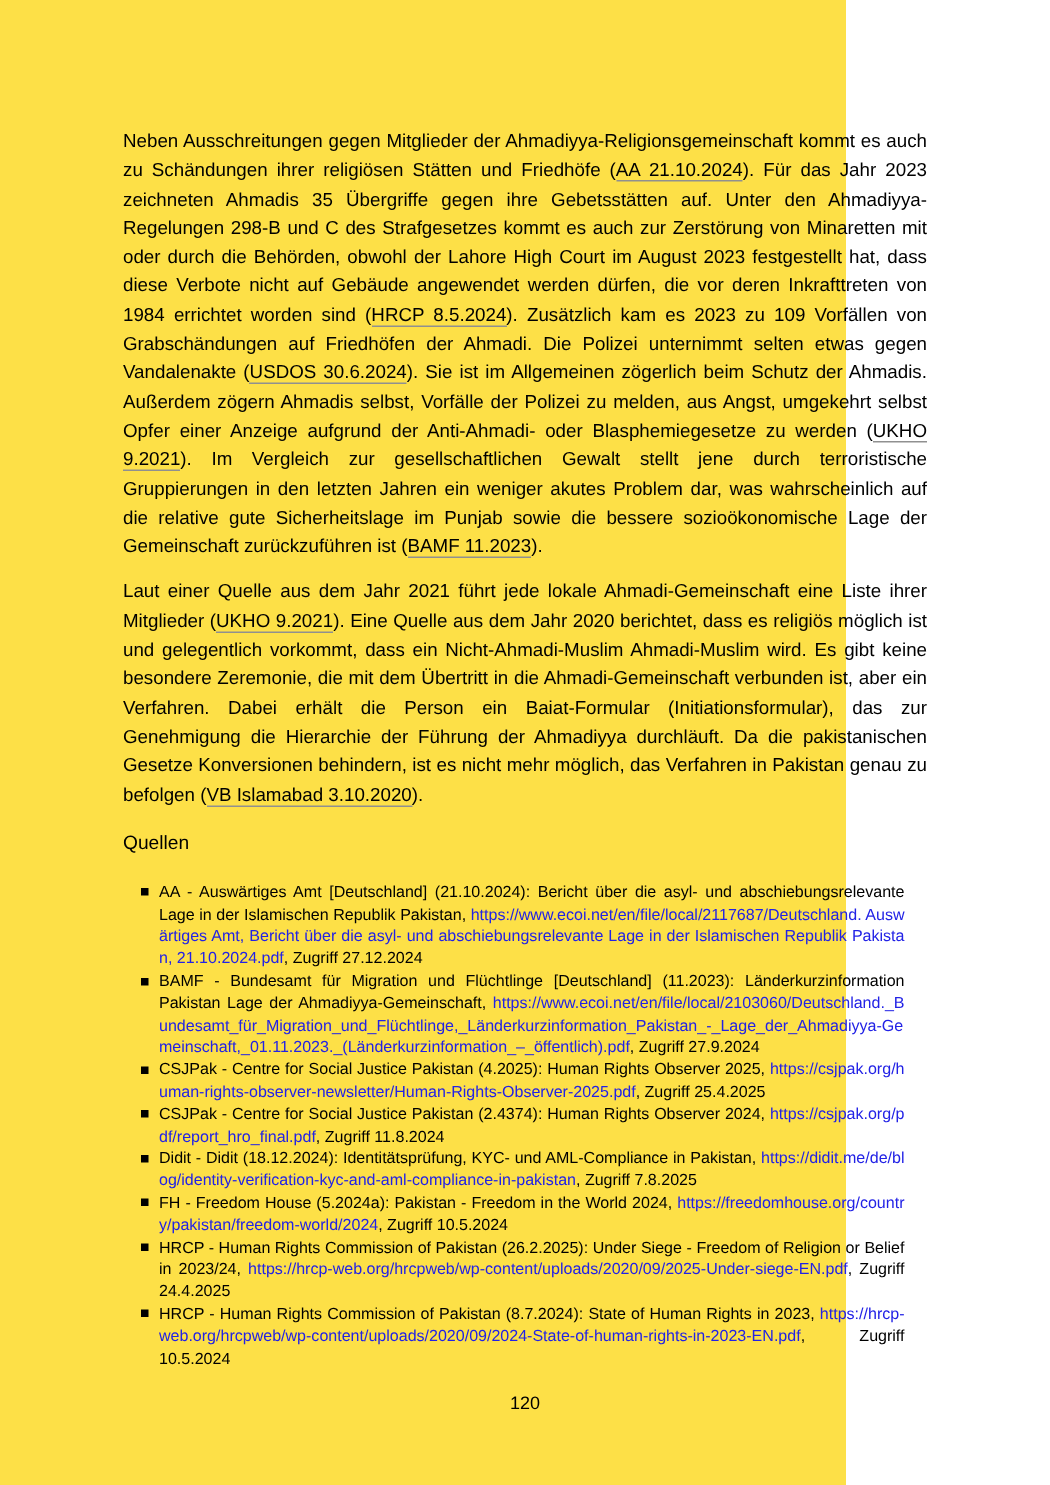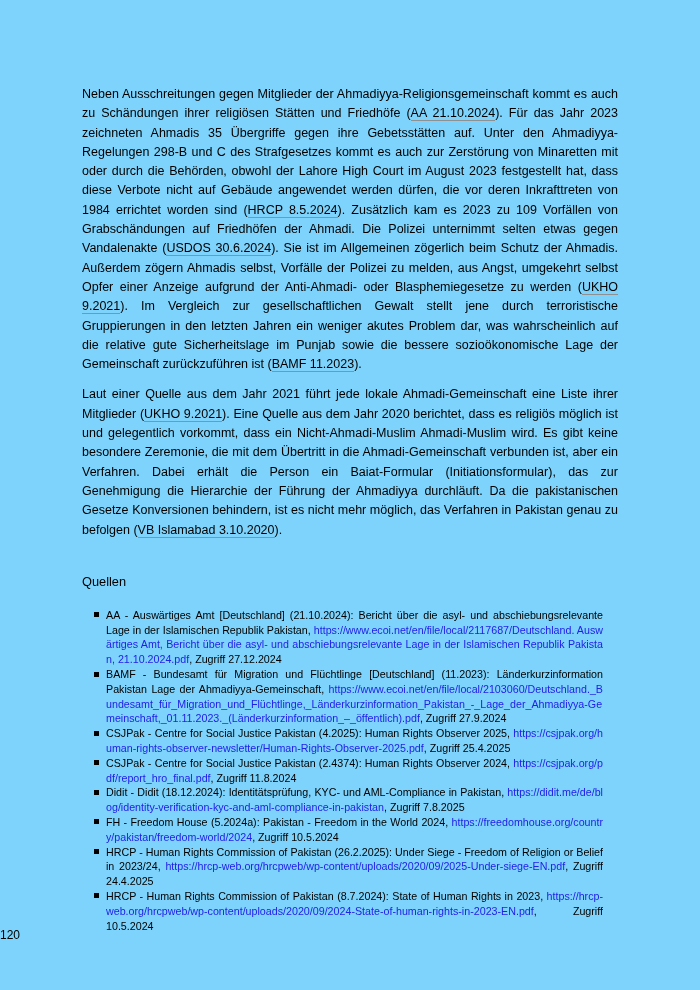--- a/index.html
+++ b/index.html
@@ -8,43 +8,43 @@
     height: 990px;
     background: #ffffff;
     color: #000000;
     font-family: "Liberation Sans", sans-serif;
     position: relative;
     overflow: hidden;
   }
   .page {
     position: absolute;
     left: 0; top: 0;
-    width: 700px; height: 990px;
-    background: #7dd3fc;
+    width: 564px; height: 990px;
+    background: #fde047;
   }
   .content {
     position: absolute;
     left: 82px;
     top: 85px;
     width: 536px;
   }
   .para {
     font-size: 12.5px;
     line-height: 19.3px;
     text-align: justify;
     margin: 0 0 11px 0;
     hyphens: auto;
   }
   .ref {
     border-bottom: 1px solid var(--ref-underline, #909090);
   }
   .sources-heading {
     font-size: 12.8px;
     line-height: 19px;
-    margin-top: 32px;
+    margin-top: 12px;
   }
   ul.sources {
     list-style: none;
     margin: 17px 15px 0 0;
     padding: 0;
   }
   li.source {
     position: relative;
     font-size: 10.7px;
     line-height: 14.8px;
@@ -61,20 +61,21 @@
   }
   .link {
     color: var(--link-color, #2222e6);
     word-break: break-all;
   }
   .page-number {
     position: absolute;
     top: 928px;
     left: 0;
     width: 700px;
+    text-align: center;
     font-size: 12px;
   }
 </style>
 </head>
 <body>
 
 <div class="page">
   <div class="content">
     <div>
         <p class="para"><span>Neben Ausschreitungen gegen Mitglieder der Ahmadiyya-Religionsgemeinschaft kommt es auch zu Schändungen ihrer religiösen Stätten und Friedhöfe (</span><span class="ref">AA 21.10.2024</span><span>). Für das Jahr 2023 zeichneten Ahmadis 35 Übergriffe gegen ihre Gebetsstätten auf. Unter den Ahmadiyya-Regelungen 298-B und C des Strafgesetzes kommt es auch zur Zerstörung von Minaretten mit oder durch die Behörden, obwohl der Lahore High Court im August 2023 festgestellt hat, dass diese Verbote nicht auf Gebäude angewendet werden dürfen, die vor deren Inkrafttreten von 1984 errichtet worden sind (</span><span class="ref">HRCP 8.5.2024</span><span>). Zusätzlich kam es 2023 zu 109 Vorfällen von Grabschändungen auf Friedhöfen der Ahmadi. Die Polizei unternimmt selten etwas gegen Vandalenakte (</span><span class="ref">USDOS 30.6.2024</span><span>). Sie ist im Allgemeinen zögerlich beim Schutz der Ahmadis. Außerdem zögern Ahmadis selbst, Vorfälle der Polizei zu melden, aus Angst, umgekehrt selbst Opfer einer Anzeige aufgrund der Anti-Ahmadi- oder Blasphemiegesetze zu werden (</span><span class="ref">UKHO 9.2021</span><span>). Im Vergleich zur gesellschaftlichen Gewalt stellt jene durch terroristische Gruppierungen in den letzten Jahren ein weniger akutes Problem dar, was wahrscheinlich auf die relative gute Sicherheitslage im Punjab sowie die bessere sozioökonomische Lage der Gemeinschaft zurückzuführen ist (</span><span class="ref">BAMF 11.2023</span><span>).</span></p>

